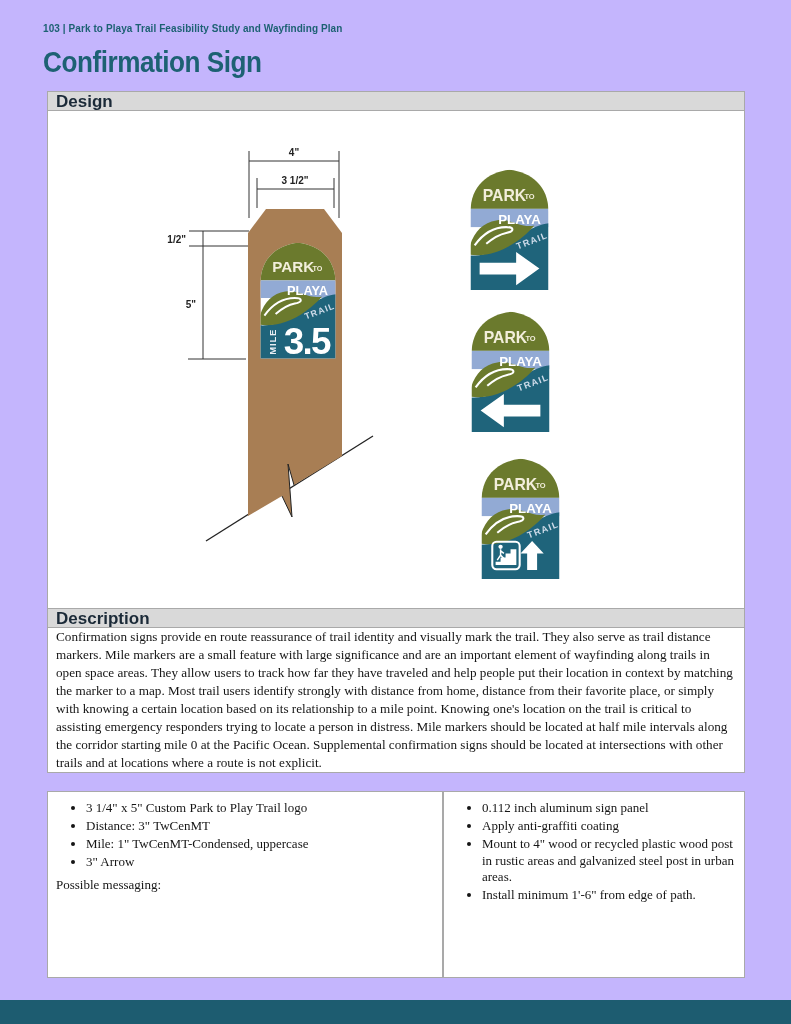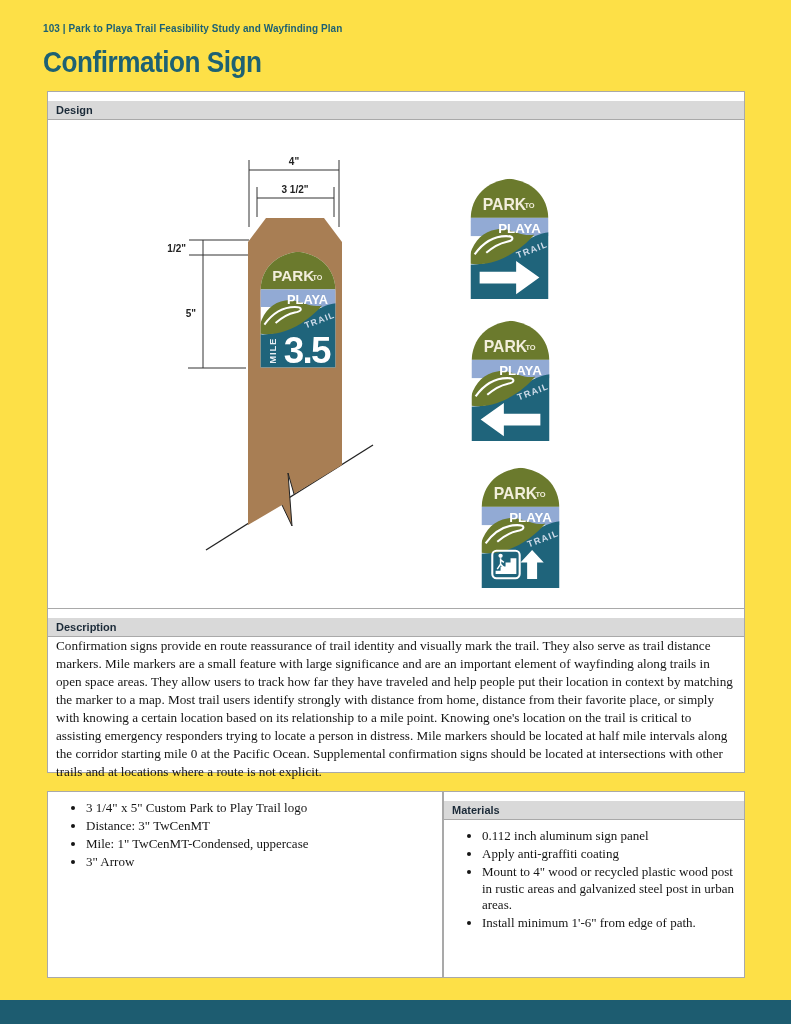--- a/index.html
+++ b/index.html
@@ -1,35 +1,35 @@
 <!DOCTYPE html>
 <html><head>
 <meta charset="utf-8">
 <style>
   * { margin:0; padding:0; box-sizing:border-box; }
   html,body { background:#ffffff; }
   .page {
-    position:relative; width:791px; height:1024px; background:#fde047;
+    position:relative; width:791px; height:1024px; background:#c4b5fd;
     font-family:"Liberation Sans", sans-serif; overflow:hidden;
   }
   .kicker {
     position:absolute; left:43px; top:22px;
     font-size:10.5px; font-weight:bold; color:#1d6173; letter-spacing:.1px;
     transform:scaleX(.95); transform-origin:left center; white-space:nowrap;
   }
   .title {
     position:absolute; left:43px; top:46px;
     font-size:29px; font-weight:bold; color:#1d6173; letter-spacing:-.5px;
     transform:scaleX(.9); transform-origin:left center; white-space:nowrap;
   }
   .panel { position:absolute; border:1px solid #a9a9a9; background:#fff; }
   .bar {
     background:#d9d9d9; border-bottom:1px solid #a9a9a9;
-    font-size:11px; font-weight:bold; color:#1b2a38;
-    padding:3px 8px 2px 8px; line-height:13px;margin-top:9px;
+    font-size:17px; font-weight:bold; color:#1b2a38;
+    padding:3px 8px 2px 8px; line-height:13px;
   }
   .design { left:47px; top:91px; width:698px; height:530px; }
   .design-body { position:relative; width:100%; height:510px; background:#fff; }
   .diagram { position:absolute; left:0; top:0; }
   .logo { position:absolute; }
   .logo-post { left:210px; top:131px; width:80px; }
   .logo-r1 { left:420px; top:58px;  width:83px; }
   .logo-r2 { left:421px; top:200px; width:83px; }
   .logo-r3 { left:431px; top:347px; width:83px; }
 
@@ -195,27 +195,25 @@
   </section>
 
   <section class="panel col-content">
     <div class="col-body">
       <ul>
         <li>3 1/4" x 5" Custom Park to Play Trail logo</li>
         <li>Distance: 3" TwCenMT</li>
         <li>Mile:  1" TwCenMT-Condensed, uppercase</li>
         <li>3" Arrow</li>
       </ul>
+      <p class="subhead">Possible messaging:</p>
     </div>
   </section>
 
   <section class="panel col-materials">
-    <div class="bar">
-      <span>Materials</span>
-    </div>
     <div class="col-body">
       <ul>
         <li>0.112 inch aluminum sign panel</li>
         <li>Apply anti-graffiti coating</li>
         <li>Mount to 4" wood or recycled plastic wood post in rustic areas and galvanized steel post in urban areas.</li>
         <li>Install minimum 1'-6" from edge of path.</li>
       </ul>
     </div>
   </section>
 

